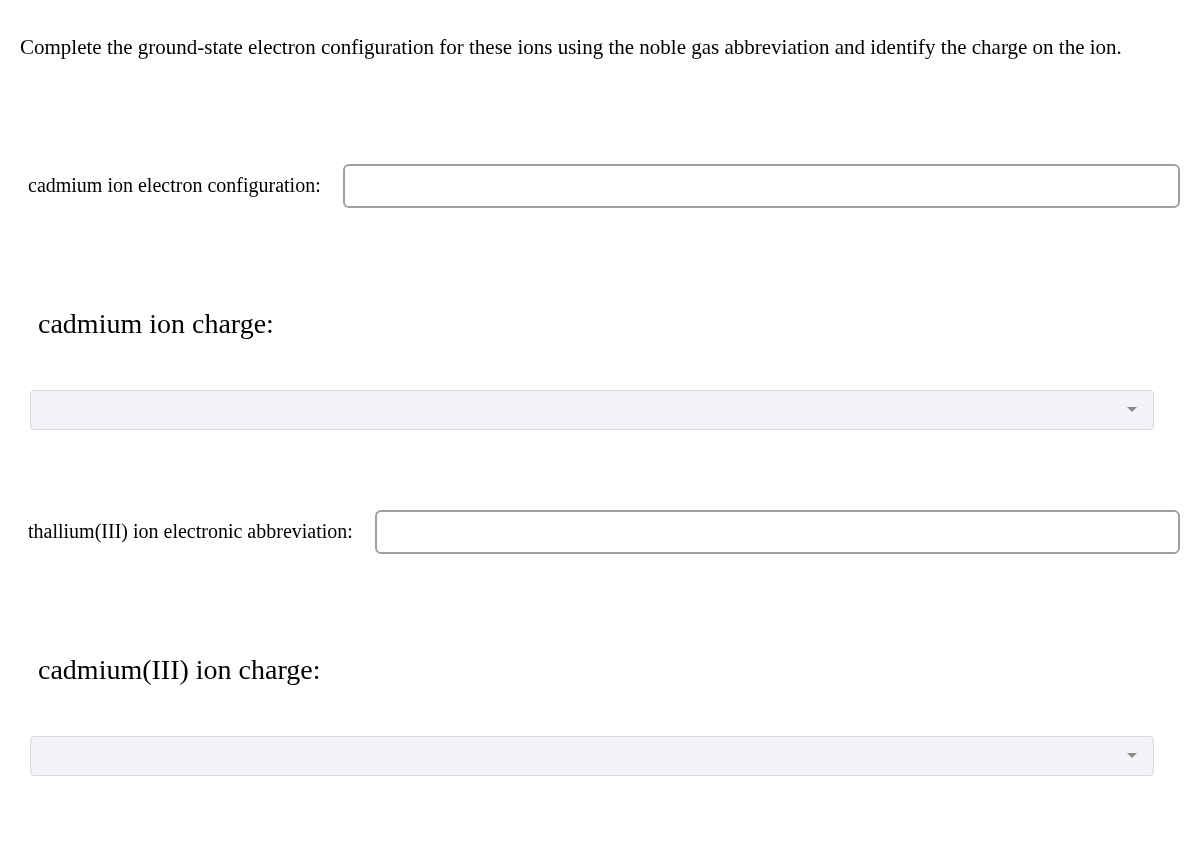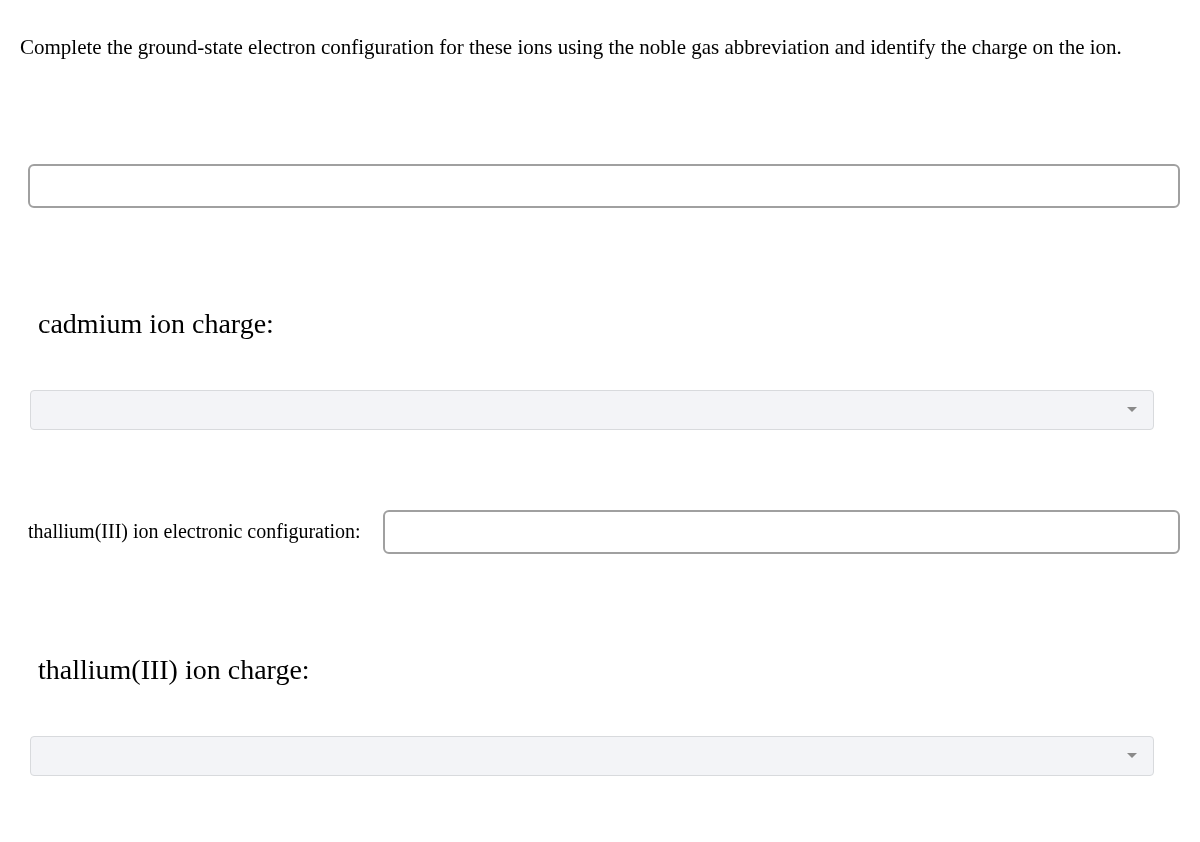--- a/index.html
+++ b/index.html
@@ -75,35 +75,36 @@
     .charge-section-2 {
       margin-top: 20px;
     }
   </style>
 </head>
 <body>
 
 <div class="question-text">Complete the ground-state electron configuration for these ions using the noble gas abbreviation and identify the charge on the ion.</div>
 
 <div class="config-row">
+  <span class="config-label">cadmium ion electron configuration:</span>
   <input type="text" class="config-input" value="" style="">
 </div>
 
 <div class="charge-section">
   <div class="charge-label">cadmium ion charge:</div>
   <div class="dropdown">
     <span></span>
     <span class="dropdown-icon"></span>
   </div>
 </div>
 
 <div class="config-row config-row-2">
-  <span class="config-label">thallium(III) ion electronic configuration:</span>
+  <span class="config-label">thallium(III) ion electronic abbreviation:</span>
   <input type="text" class="config-input" value="" style="">
 </div>
 
 <div class="charge-section charge-section-2">
-  <div class="charge-label">thallium(III) ion charge:</div>
+  <div class="charge-label">cadmium(III) ion charge:</div>
   <div class="dropdown">
     <span></span>
     <span class="dropdown-icon"></span>
   </div>
 </div>
 
 </body></html>

